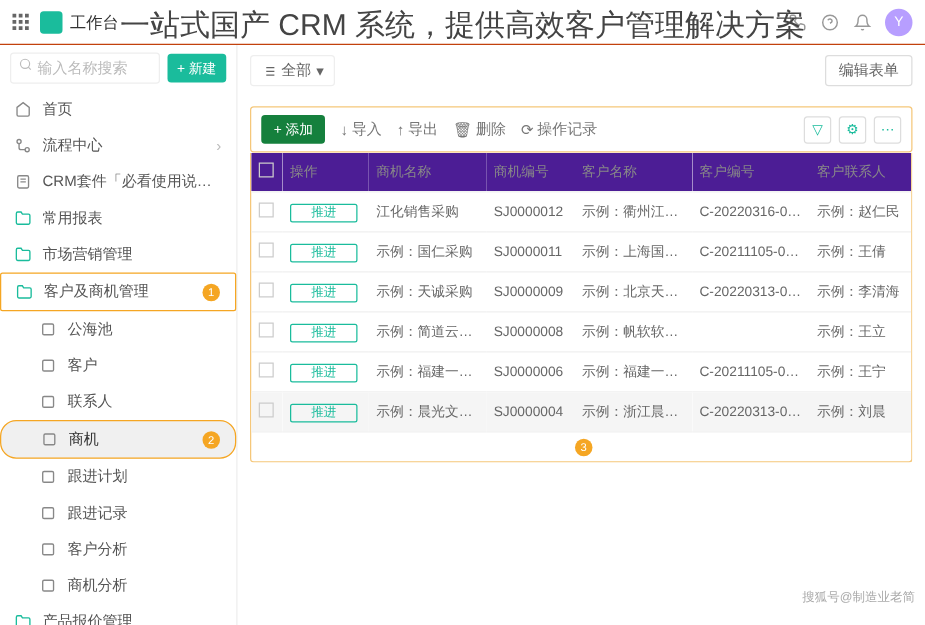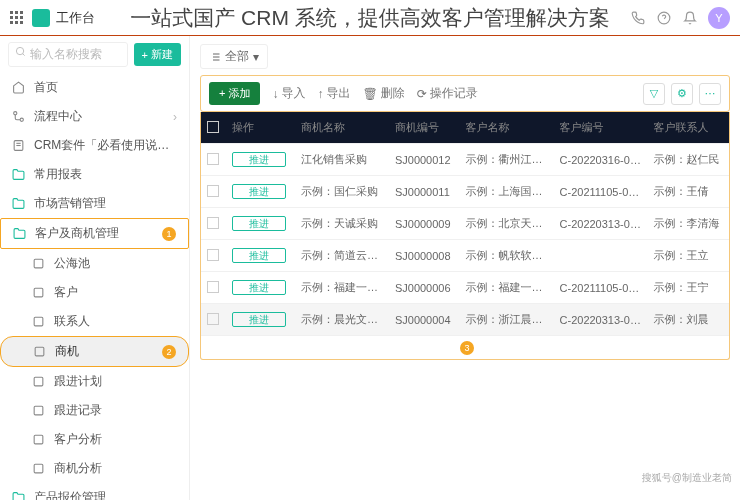--- a/index.html
+++ b/index.html
@@ -5,50 +5,50 @@
 * { box-sizing: border-box; margin: 0; padding: 0; }
 body { font-family: "Microsoft YaHei", sans-serif; font-size: 12px; color: #333; background: #fff; width: 740px; height: 500px; overflow: hidden; position: relative; }
 .topbar { height: 36px; display: flex; align-items: center; padding: 0 10px; border-bottom: 1px solid #c2410c; position: relative; }
 .apps-icon { width: 14px; height: 14px; display: grid; grid-template-columns: repeat(3,3px); grid-template-rows: repeat(3,3px); gap: 2px; margin-right: 8px; }
 .apps-icon span { background: #666; }
 .logo { width: 18px; height: 18px; background: #1abc9c; border-radius: 3px; margin-right: 6px; }
 .workspace-label { font-size: 13px; color: #333; }
 .top-right { margin-left: auto; display: flex; align-items: center; gap: 10px; }
 .top-icon { width: 16px; height: 16px; display: flex; align-items: center; justify-content: center; color: #999; }
 .avatar { width: 22px; height: 22px; border-radius: 50%; background: #b79eff; color: #fff; display: flex; align-items: center; justify-content: center; font-size: 11px; }
-.headline { position: absolute; top: 4px; left: 50%; transform: translateX(-50%); font-size: 21px; color: #444; white-space: nowrap; z-index: 5; }
+.headline { position: absolute; top: 4px; left: 50%; transform: translateX(-50%); font-size: 24px; color: #444; white-space: nowrap; z-index: 5; }
 .layout { display: flex; height: calc(100% - 36px); }
 .sidebar { width: 190px; border-right: 1px solid #eee; overflow-y: auto; padding-bottom: 10px; }
 .search-row { display: flex; align-items: center; padding: 6px 8px; gap: 6px; }
 .search-box { flex: 1; display: flex; align-items: flex-start; border: 1px solid #eee; border-radius: 3px; padding: 3px 6px; color: #bbb; }
 .search-box svg { margin-right: 4px; }
 .new-btn { background: #1abc9c; color: #fff; border-radius: 3px; padding: 4px 8px; font-size: 11px; display: flex; align-items: center; gap: 3px; }
 .nav-item { display: flex; align-items: center; padding: 6px 12px; color: #555; cursor: pointer; gap: 8px; }
 .nav-item.sub { padding-left: 32px; }
 .nav-item.active { background: #f0f0f0; color: #333; }
 .nav-icon { width: 14px; height: 14px; color: #888; flex-shrink: 0; }
 .nav-icon.folder { color: #1abc9c; }
 .nav-label { flex: 1; white-space: nowrap; overflow: hidden; text-overflow: ellipsis; }
 .chevron { color: #bbb; }
 .highlight1 { border: 1px solid #f5a623; border-radius: 2px; }
 .highlight2 { border: 1px solid #f5a623; border-radius: 13px; }
 .badge { width: 14px; height: 14px; border-radius: 50%; background: #f5a623; color: #fff; font-size: 9px; display: inline-flex; align-items: center; justify-content: center; margin-left: 4px; }
 .main { flex: 1; padding: 8px 10px; overflow: hidden; }
-.main-top { display: flex; align-items: center; margin-bottom: 6px; }
+.main-top { display: flex; align-items: center; margin-bottom: 16px; }
 .view-sel { display: flex; align-items: center; gap: 4px; border: 1px solid #eee; padding: 3px 8px; border-radius: 3px; color: #666; }
 .edit-btn { margin-left: auto; border: 1px solid #ddd; padding: 3px 10px; border-radius: 3px; color: #666; }
 .toolbar { display: flex; align-items: center; gap: 12px; padding: 6px 8px; border: 1px solid #f5c77a; border-radius: 3px; background: #fff; }
 .add-btn { background: #15803d; color: #fff; padding: 4px 10px; border-radius: 3px; font-size: 11px; }
 .tool-link { color: #777; display: flex; align-items: center; gap: 3px; }
 .tool-right { margin-left: auto; display: flex; gap: 6px; }
 .tool-icon-btn { width: 22px; height: 22px; border: 1px solid #ddd; border-radius: 3px; display: flex; align-items: center; justify-content: center; color: #1abc9c; font-size: 11px; }
 .table-wrap { border: 1px solid #f5c77a; border-top: none; border-radius: 0 0 3px 3px; overflow: auto; max-height: 340px; }
 table { width: 100%; border-collapse: collapse; font-size: 11px; }
 th, td { text-align: left; padding: 8px 6px; border-bottom: 1px solid #f0f0f0; color: #666; white-space: nowrap; overflow: hidden; text-overflow: ellipsis; max-width: 90px; }
-th { background: #0f172a; color: #888; font-weight: normal; }
+th { background: #4c1d95; color: #888; font-weight: normal; }
 .checkbox { width: 12px; height: 12px; border: 1px solid #ccc; display: inline-block; }
 .action-btn { border: 1px solid #1abc9c; color: #1abc9c; padding: 1px 16px; border-radius: 2px; font-size: 10px; }
 tr.sel { background: #f5f5f5; }
 .footer-badge { text-align: center; padding: 4px; }
 .watermark { position: absolute; bottom: 15px; right: 8px; color: #aaa; font-size: 10px; }
 </style>
 </head>
 <body>
 
 <div class="headline">一站式国产 CRM 系统，提供高效客户管理解决方案</div>
@@ -211,20 +211,21 @@
             <line x1="8" y1="6" x2="21" y2="6"></line>
             <line x1="8" y1="12" x2="21" y2="12"></line>
             <line x1="8" y1="18" x2="21" y2="18"></line>
             <line x1="3" y1="6" x2="3.01" y2="6"></line>
             <line x1="3" y1="12" x2="3.01" y2="12"></line>
             <line x1="3" y1="18" x2="3.01" y2="18"></line>
           </svg>
         <span>全部</span>
         <span>▾</span>
       </div>
+      <div class="edit-btn">编辑表单</div>
     </div>
 
     <div class="toolbar">
       <div class="add-btn">+ 添加</div>
       <div class="tool-link">↓ <span>导入</span></div>
       <div class="tool-link">↑ <span>导出</span></div>
       <div class="tool-link">🗑 <span>删除</span></div>
       <div class="tool-link">⟳ <span>操作记录</span></div>
       <div class="tool-right">
         <div class="tool-icon-btn">▽</div>

